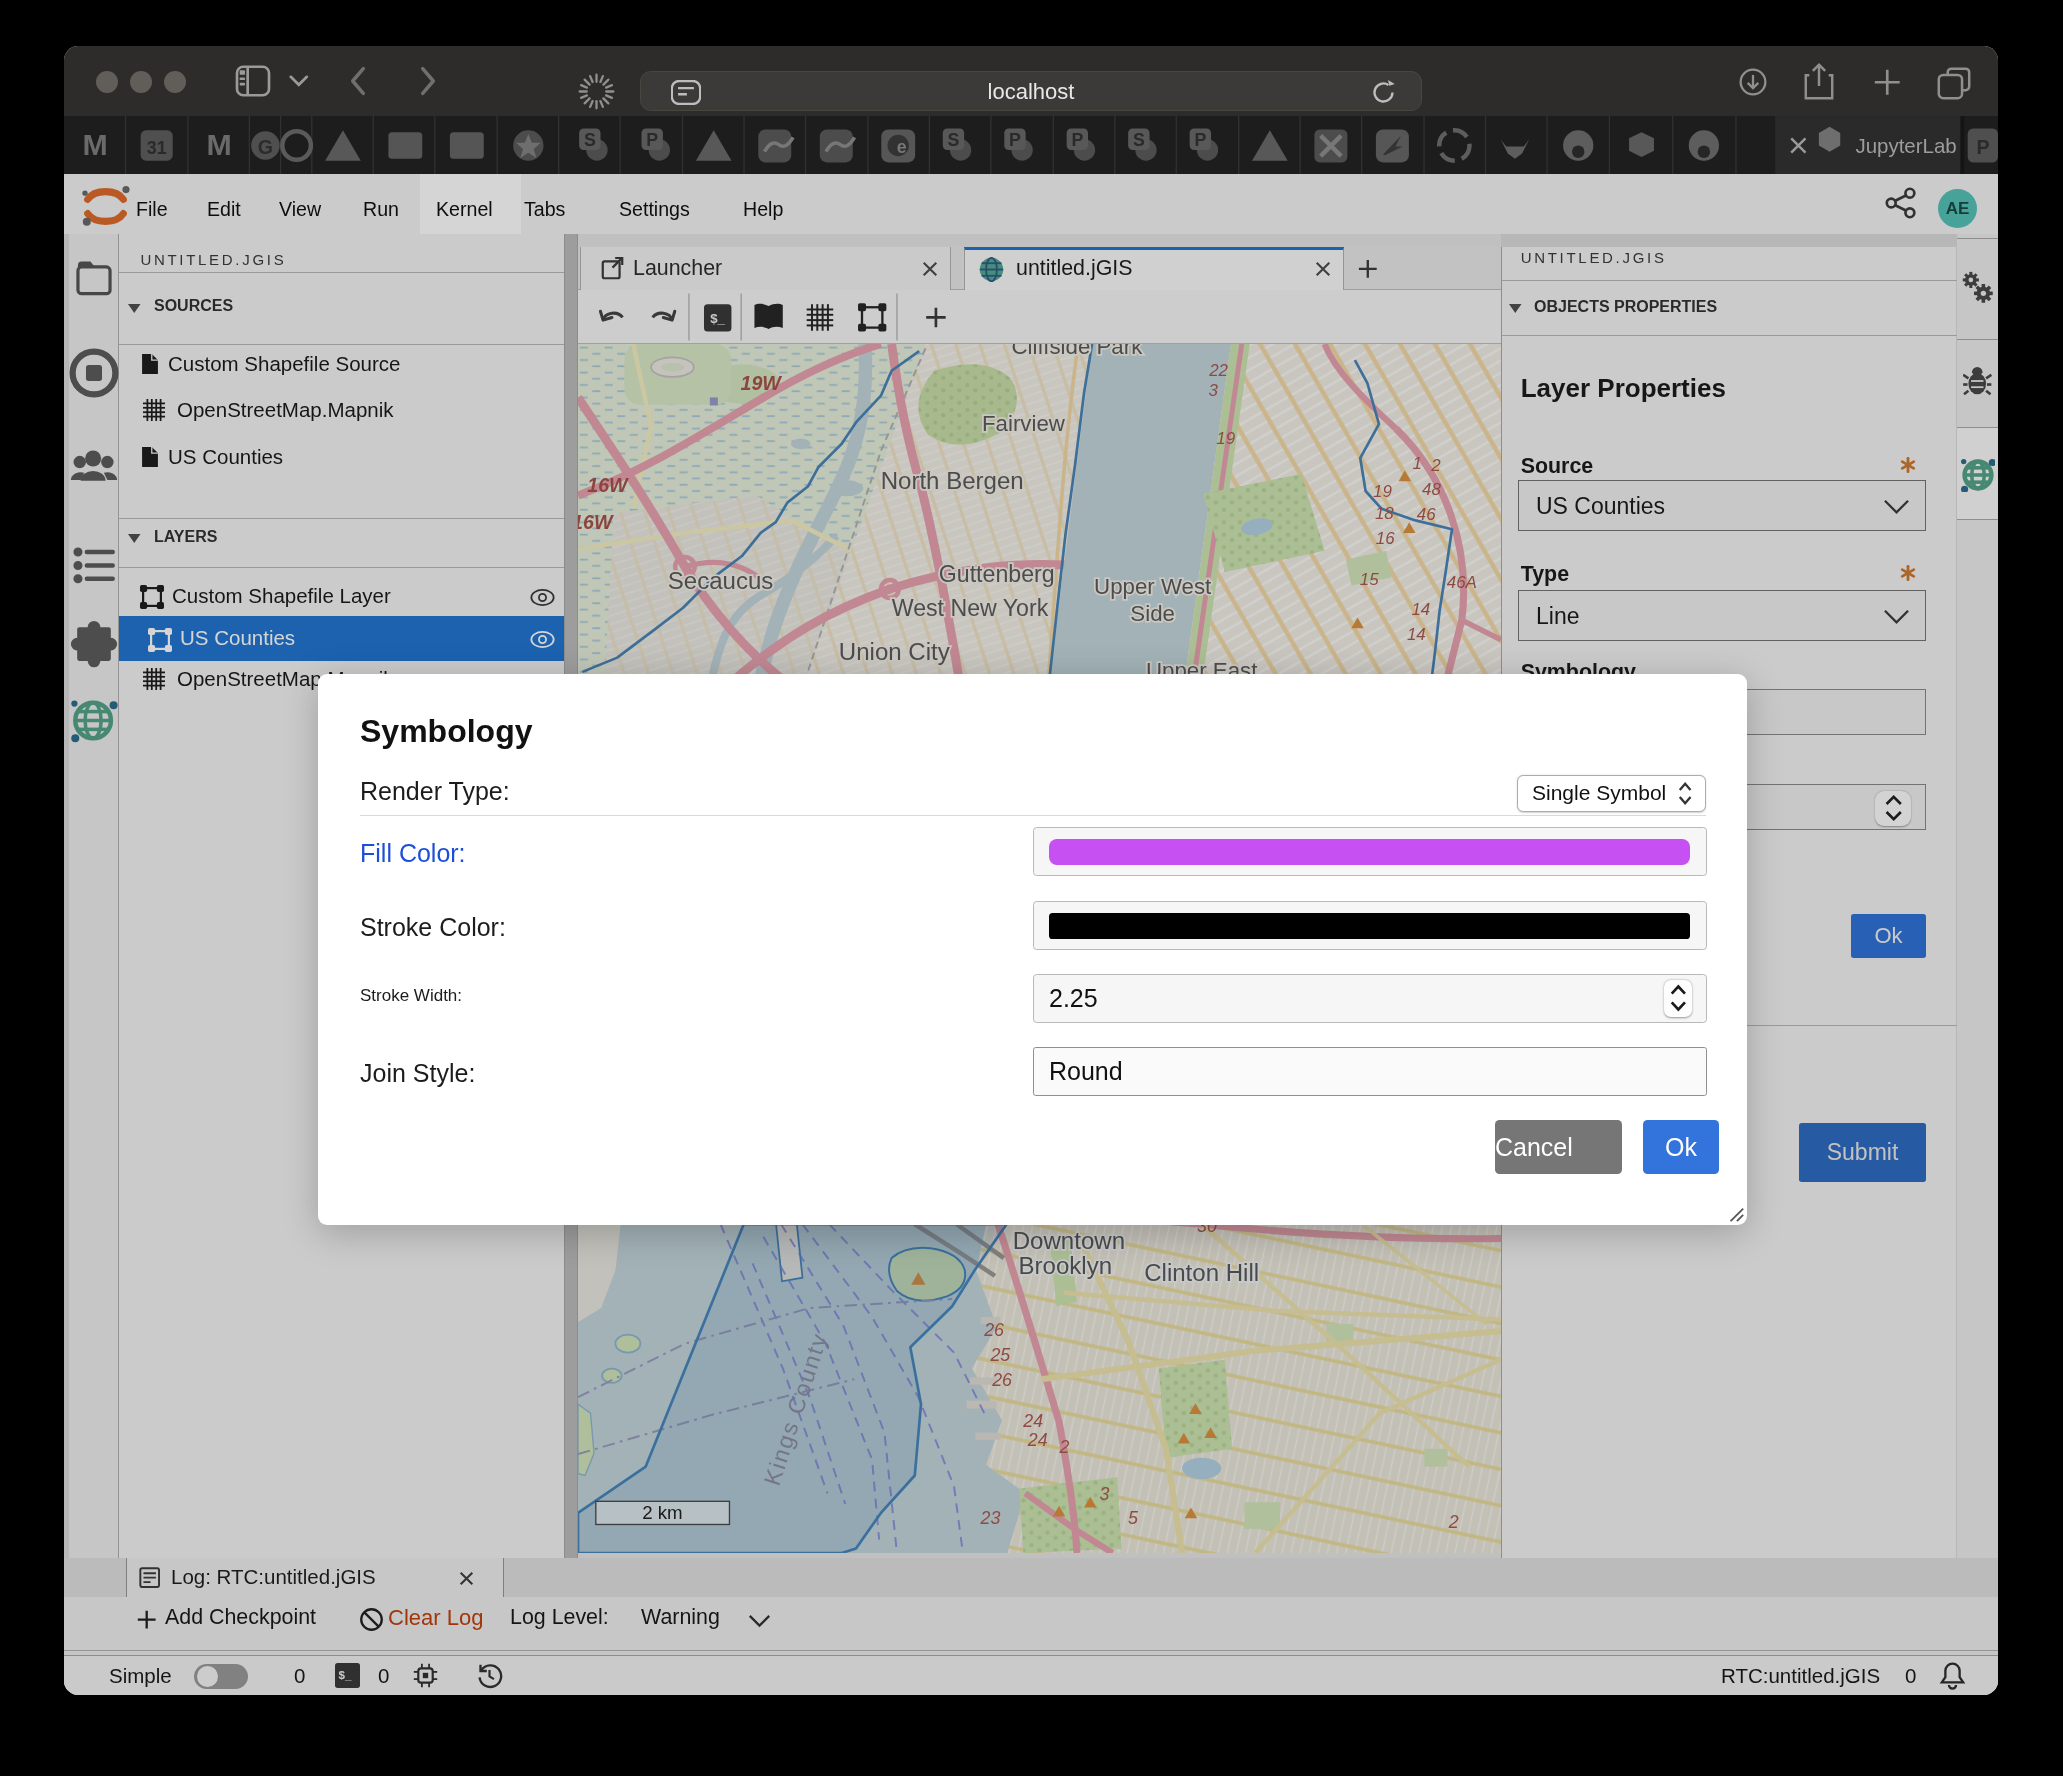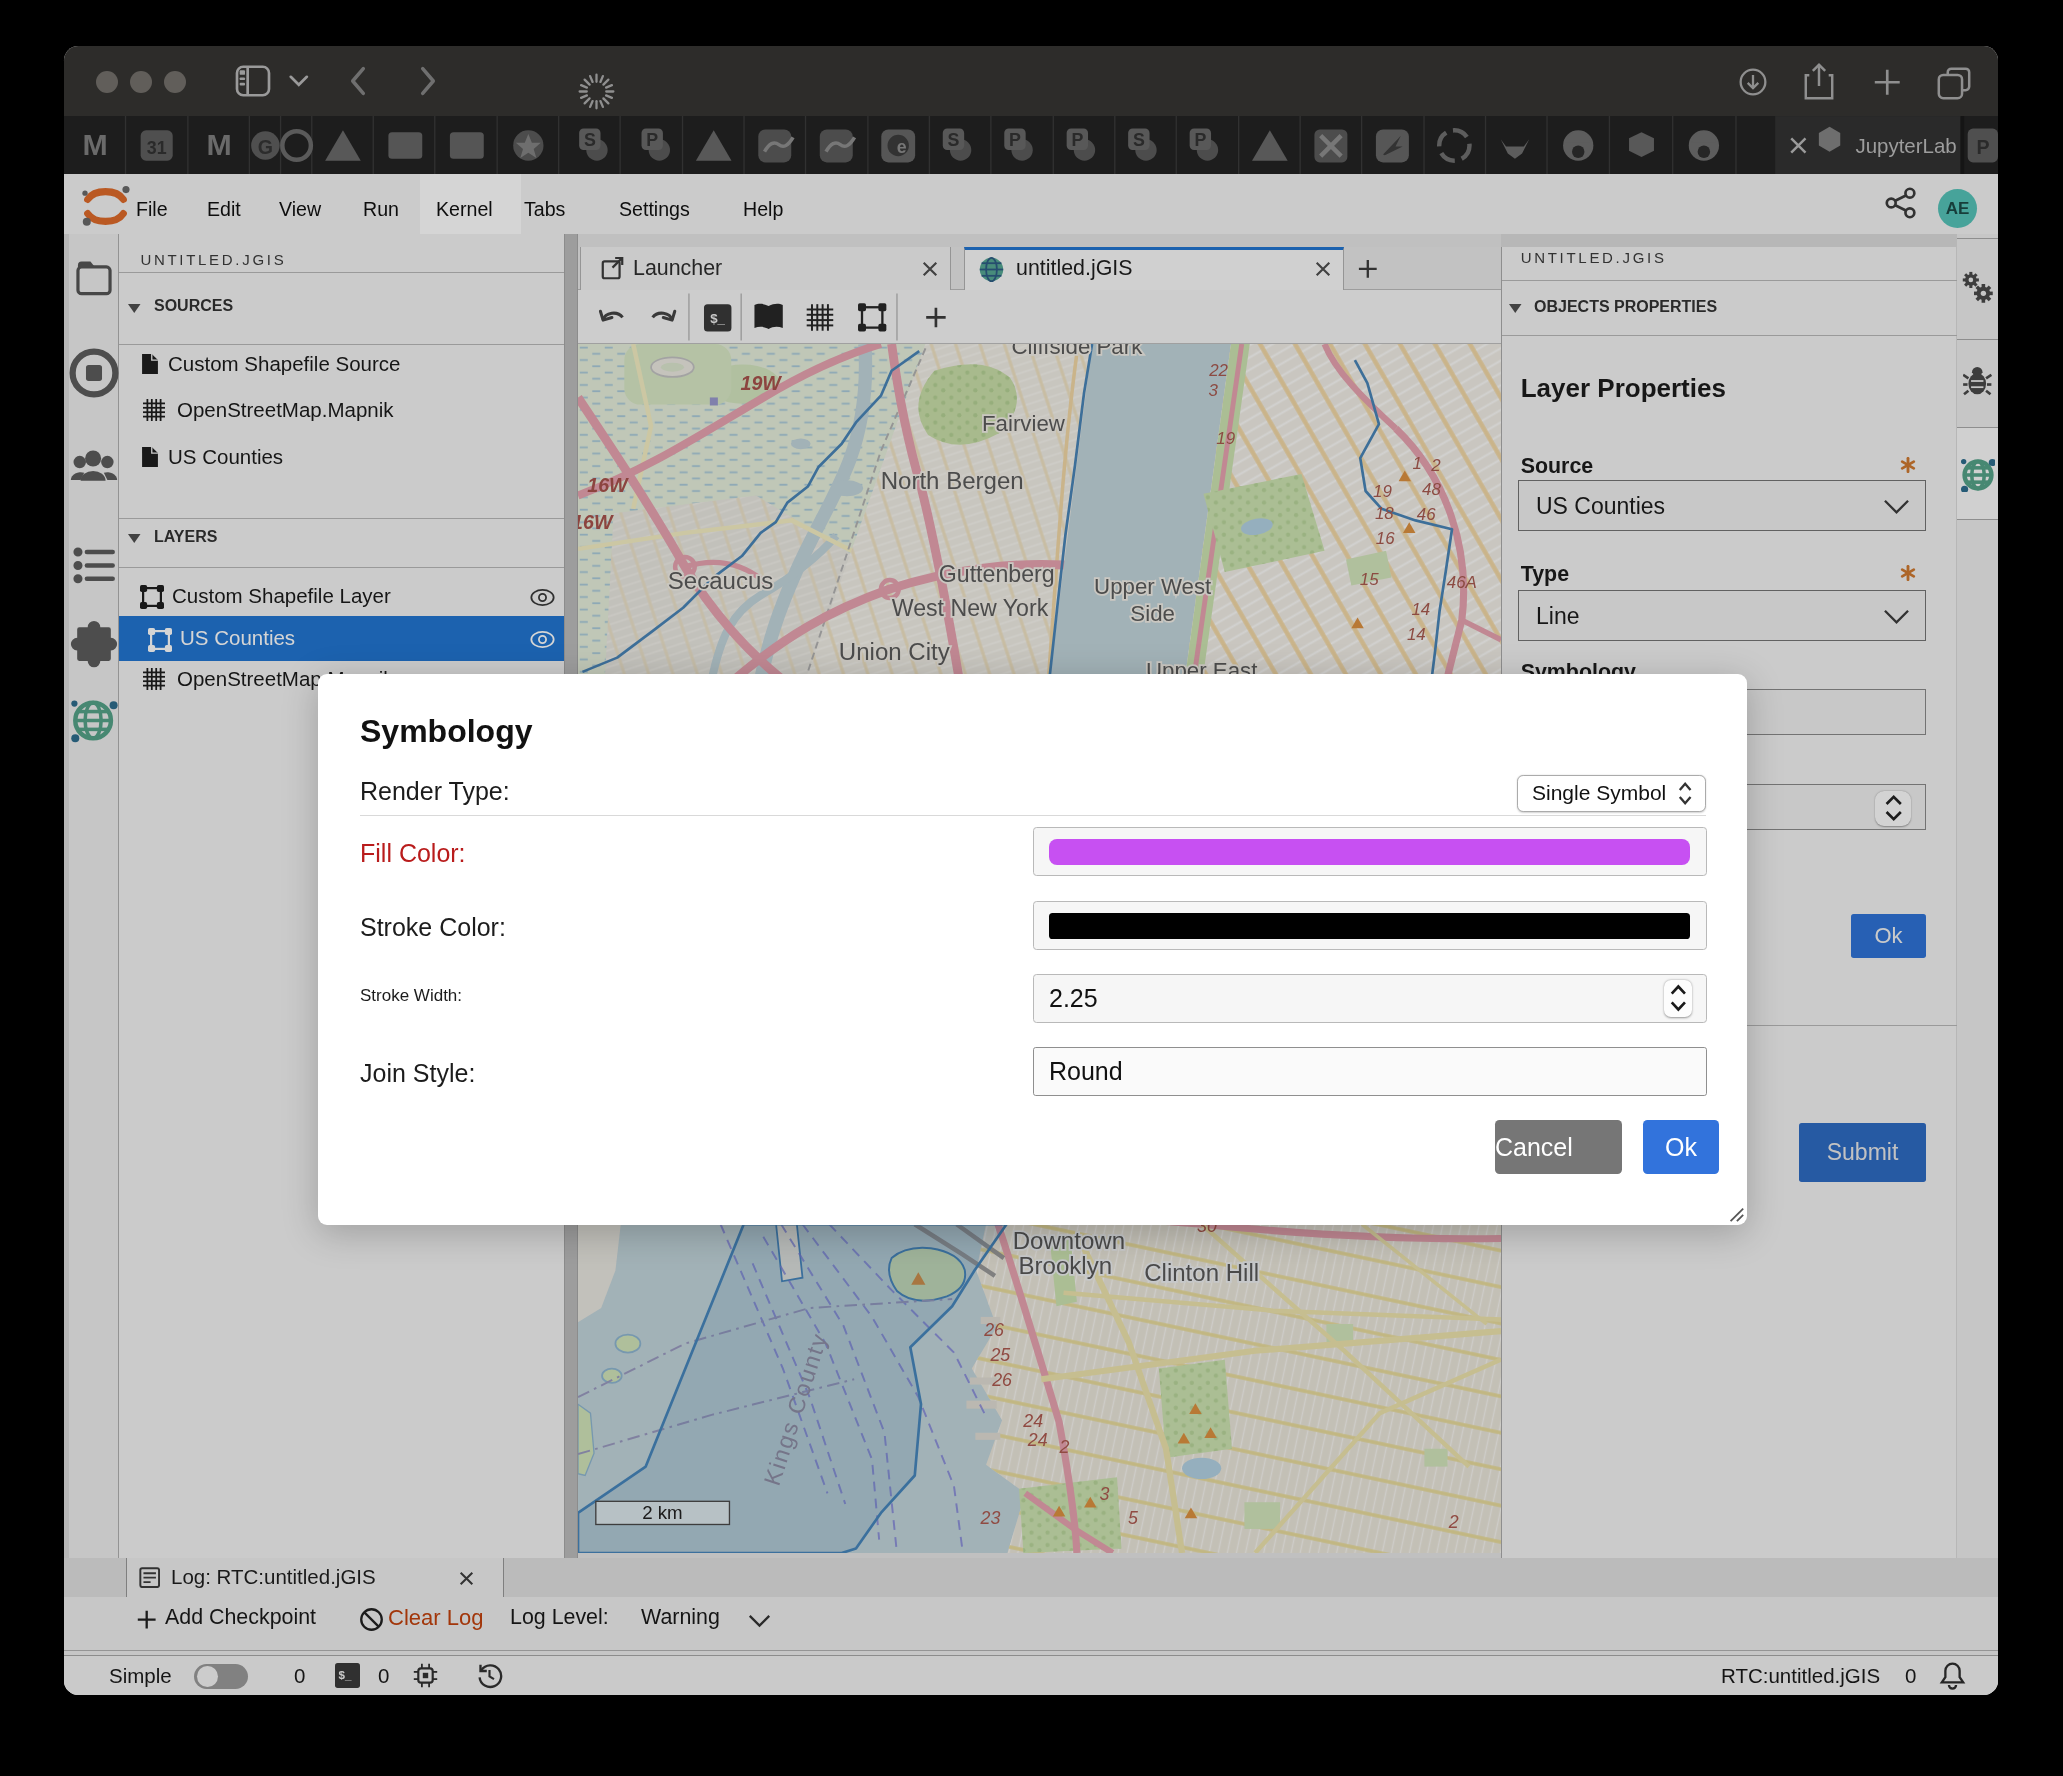--- a/index.html
+++ b/index.html
@@ -68,20 +68,32 @@
         <line x1="14.8" y1="4.6" x2="17.6" y2="11.2"></line>
             <line x1="26.4" y1="32.8" x2="29.2" y2="39.4"></line>
         <line x1="4.6" y1="14.8" x2="11.2" y2="17.6"></line>
             <line x1="32.8" y1="26.4" x2="39.4" y2="29.2"></line>
         <line x1="4.6" y1="29.2" x2="11.2" y2="26.4"></line>
             <line x1="32.8" y1="17.6" x2="39.4" y2="14.8"></line>
         <line x1="14.8" y1="39.4" x2="17.6" y2="32.8"></line>
             <line x1="26.4" y1="11.2" x2="29.2" y2="4.6"></line>
       </g>
     </svg>
+    <div id="urlpill">
+      <svg class="abs" style="left:30px;top:8px;" width="30" height="25" viewBox="0 0 34 28">
+        <rect x="1" y="1" width="32" height="26" rx="8" fill="none" stroke="#bdbdbd" stroke-width="2.6"></rect>
+        <line x1="8" y1="9" x2="26" y2="9" stroke="#bdbdbd" stroke-width="2.6"></line>
+        <line x1="8" y1="16" x2="18" y2="16" stroke="#bdbdbd" stroke-width="2.6"></line>
+      </svg>
+      <div class="host">localhost</div>
+      <svg class="abs" style="left:729px;top:7.1px;" width="27" height="27" viewBox="0 0 30 30">
+        <path d="M25 15 a10 10 0 1 1 -4.5 -8.4" fill="none" stroke="#bdbdbd" stroke-width="2.6"></path>
+        <path d="M20 1 L21.5 7.5 L27.5 5.5 Z" fill="#bdbdbd"></path>
+      </svg>
+    </div>
 
     <svg class="abs" style="left:1674px;top:20.5px;" width="30" height="30" viewBox="0 0 34 34">
       <circle cx="17" cy="17" r="14" fill="none" stroke="#8f8f8f" stroke-width="2.6"></circle>
       <line x1="17" y1="9" x2="17" y2="23" stroke="#8f8f8f" stroke-width="2.6"></line>
       <path d="M11 18 L17 24 L23 18" fill="none" stroke="#8f8f8f" stroke-width="2.6"></path>
     </svg>
     <svg class="abs" style="left:1740px;top:17px;" width="30" height="37" viewBox="0 0 34 42">
       <path d="M6 14 H2 V40 H32 V14 H28" fill="none" stroke="#8f8f8f" stroke-width="2.8"></path>
       <line x1="17" y1="2" x2="17" y2="26" stroke="#8f8f8f" stroke-width="2.8"></line>
       <path d="M10 9 L17 2 L24 9" fill="none" stroke="#8f8f8f" stroke-width="2.8"></path>
@@ -784,21 +796,21 @@
   <div id="dim"></div>
   <div id="dialog">
     <div class="abs" style="left:42px;top:39px;font-size:32px;font-weight:bold;color:#111;">Symbology</div>
     <div class="abs" style="left:42px;top:103px;font-size:25px;color:#1c1c1c;">Render Type:</div>
     <div class="abs" style="left:42px;top:141px;width:1346px;border-top:1.3px solid #d9d9d9;"></div>
     <div class="abs" style="left:1199px;top:101px;width:189px;height:37px;background:#fff;border:0.9px solid #ababab;border-radius:6.2px;box-shadow:0 0.9px 1.8px rgba(0,0,0,0.18);"></div>
     <div class="abs" style="left:1214px;top:107px;font-size:21px;color:#111;">Single Symbol</div>
     <svg class="abs" style="left:1360px;top:106px;" width="14.3" height="27" viewBox="0 0 16 30">
           <path d="M2 11 L8 4 L14 11 M2 19 L8 26 L14 19" fill="none" stroke="#333" stroke-width="2.6"></path>
         </svg>
-    <div class="abs" style="left:42px;top:165px;font-size:25px;color:#b91c1c;">Fill Color:</div>
+    <div class="abs" style="left:42px;top:165px;font-size:25px;color:#1d4ed8;">Fill Color:</div>
     <div class="abs" style="left:715px;top:153px;width:674px;height:49px;background:#f6f6f6;border:1.3px solid #b9b9b9;border-radius:3.6px;"></div>
     <div class="abs" style="left:731px;top:165px;width:641px;height:26px;background:#c750f2;border-radius:8px;"></div>
     <div class="abs" style="left:42px;top:239px;font-size:25px;color:#1c1c1c;">Stroke Color:</div>
     <div class="abs" style="left:715px;top:227px;width:674px;height:49px;background:#f6f6f6;border:1.3px solid #b9b9b9;border-radius:3.6px;"></div>
     <div class="abs" style="left:731px;top:239px;width:641px;height:26px;background:#000;border-radius:3.6px;"></div>
     <div class="abs" style="left:42px;top:312px;font-size:17px;color:#1c1c1c;">Stroke Width:</div>
     <div class="abs" style="left:715px;top:300px;width:674px;height:49px;background:#f6f6f6;border:1.3px solid #b9b9b9;border-radius:3.6px;"></div>
     <div class="abs" style="left:731px;top:310px;font-size:25px;color:#111;">2.25</div>
     <div class="abs" style="left:1346px;top:306px;width:28px;height:37px;background:#fdfdfd;border-radius:7.1px;box-shadow:0 0.9px 2.2px rgba(0,0,0,0.4);"></div>
     <svg class="abs" style="left:1351px;top:309px;" width="18.7" height="30" viewBox="0 0 21 34">

